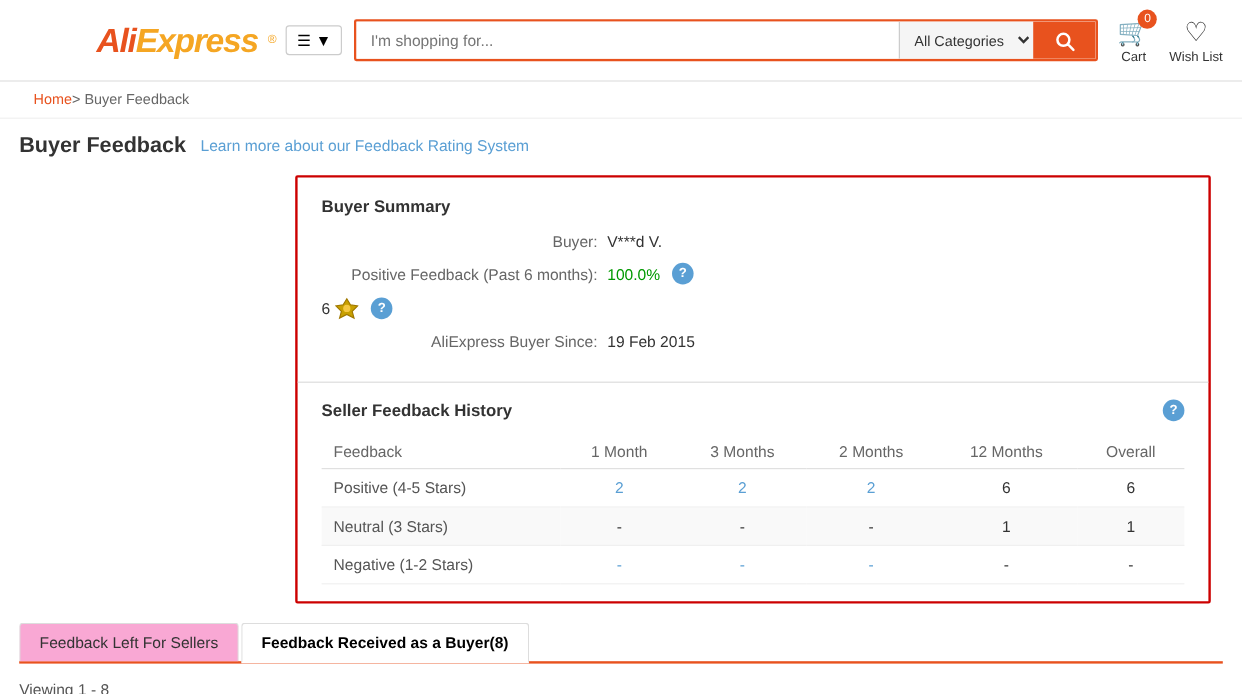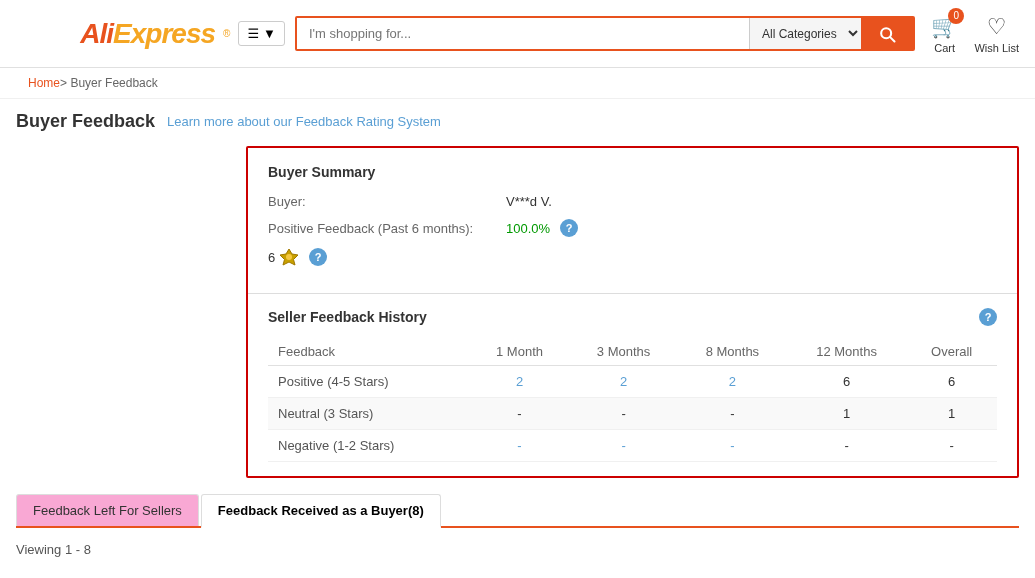--- a/index.html
+++ b/index.html
@@ -128,20 +128,21 @@
       color: #5a9fd4;
       text-decoration: none;
       font-size: 13px;
     }
 
     
     .summary-box {
       border: 2px solid #cc0000;
       border-radius: 2px;
       margin-left: 230px;
+      margin-right: 10px;
       margin-bottom: 16px;
     }
 
     
     .buyer-summary {
       padding: 16px 20px;
       border-bottom: 1px solid #ddd;
     }
     .buyer-summary h3 {
       font-size: 14px;
@@ -149,21 +150,21 @@
       margin-bottom: 14px;
       color: #333;
     }
     .summary-row {
       display: flex;
       align-items: center;
       margin-bottom: 10px;
       font-size: 13px;
     }
     .summary-label {
-      text-align: left;
+      text-align: right;
       width: 230px;
       color: #666;
       margin-right: 8px;
     }
     .summary-value {
       font-weight: normal;
       color: #333;
     }
     .summary-value.green { color: #090; }
     .help-icon {
@@ -331,35 +332,39 @@
       <div class="summary-row">
         <span class="summary-value">6</span>
 
         <svg class="medal-icon" viewBox="0 0 20 20">
           <polygon points="10,2 13,7 19,8 14.5,12.5 16,18 10,15 4,18 5.5,12.5 1,8 7,7" fill="#c8a000" stroke="#a07800" stroke-width="1"></polygon>
           <circle cx="10" cy="10" r="3" fill="#f5c842"></circle>
         </svg>
         <span class="help-icon">?</span>
       </div>
 
+      <div class="summary-row">
+        <span class="summary-label">AliExpress Buyer Since:</span>
+        <span class="summary-value">19 Feb 2015</span>
+      </div>
     </div>
 
     <div class="seller-history">
       <div class="seller-history-header">
         <h3>Seller Feedback History</h3>
         <span class="help-icon">?</span>
       </div>
 
       <table class="feedback-table">
         <thead>
           <tr>
             <th>Feedback</th>
             <th>1 Month</th>
             <th>3 Months</th>
-            <th>8 Months</th>
+            <th>2 Months</th>
             <th>12 Months</th>
             <th>Overall</th>
           </tr>
         </thead>
         <tbody>
           <tr>
             <td>Positive (4-5 Stars)</td>
             <td><a href="#">2</a></td>
             <td><a href="#">2</a></td>
             <td><a href="#">2</a></td>

